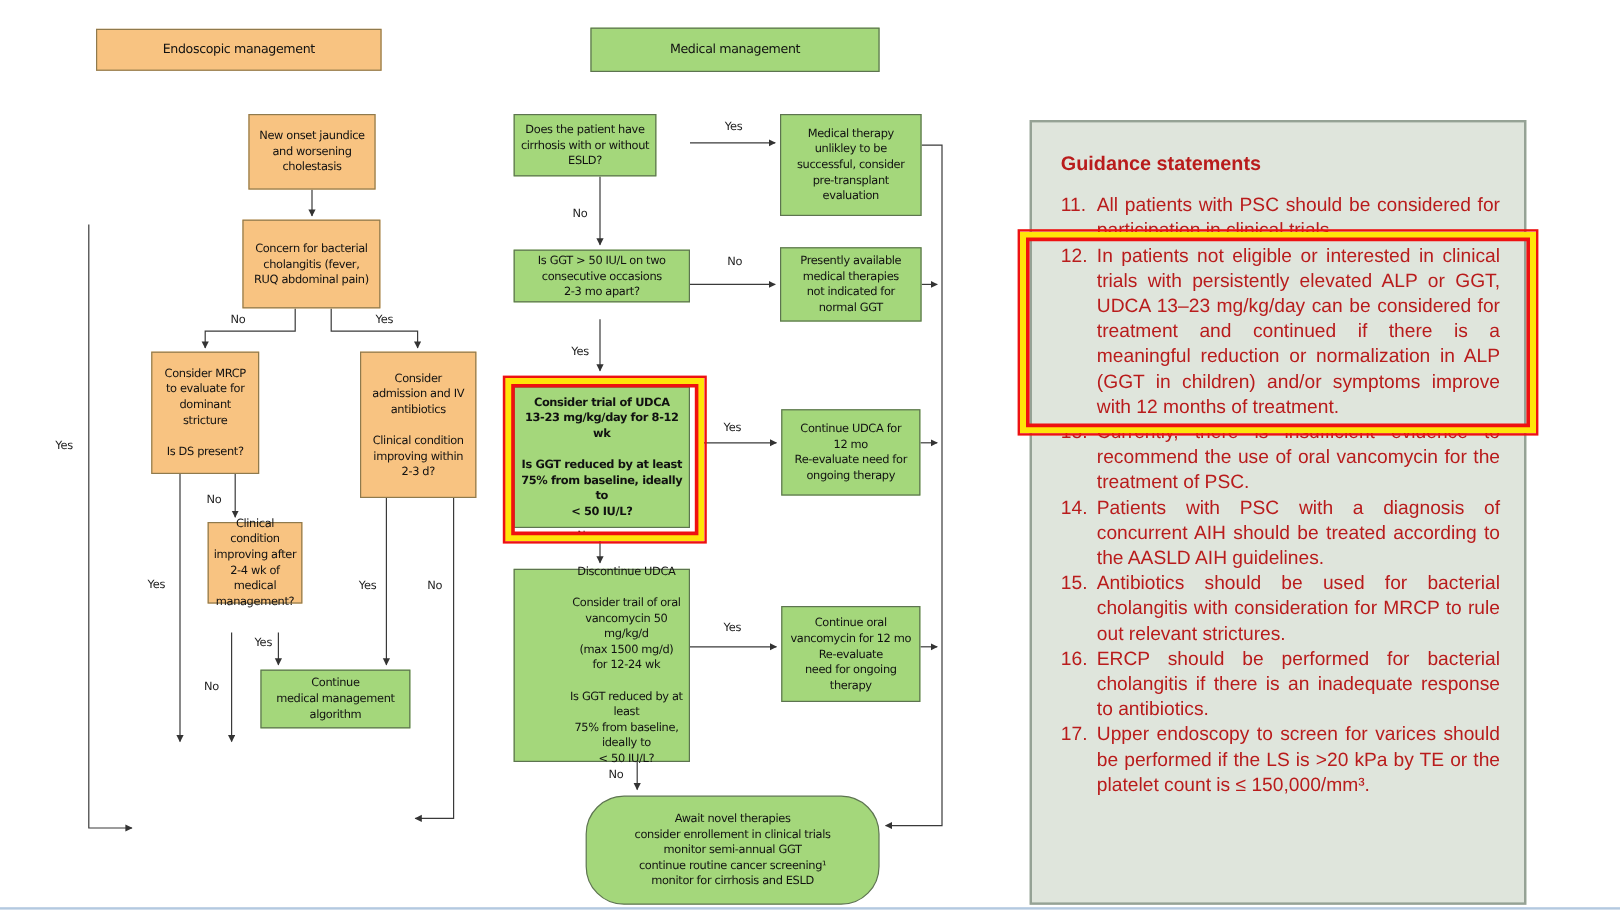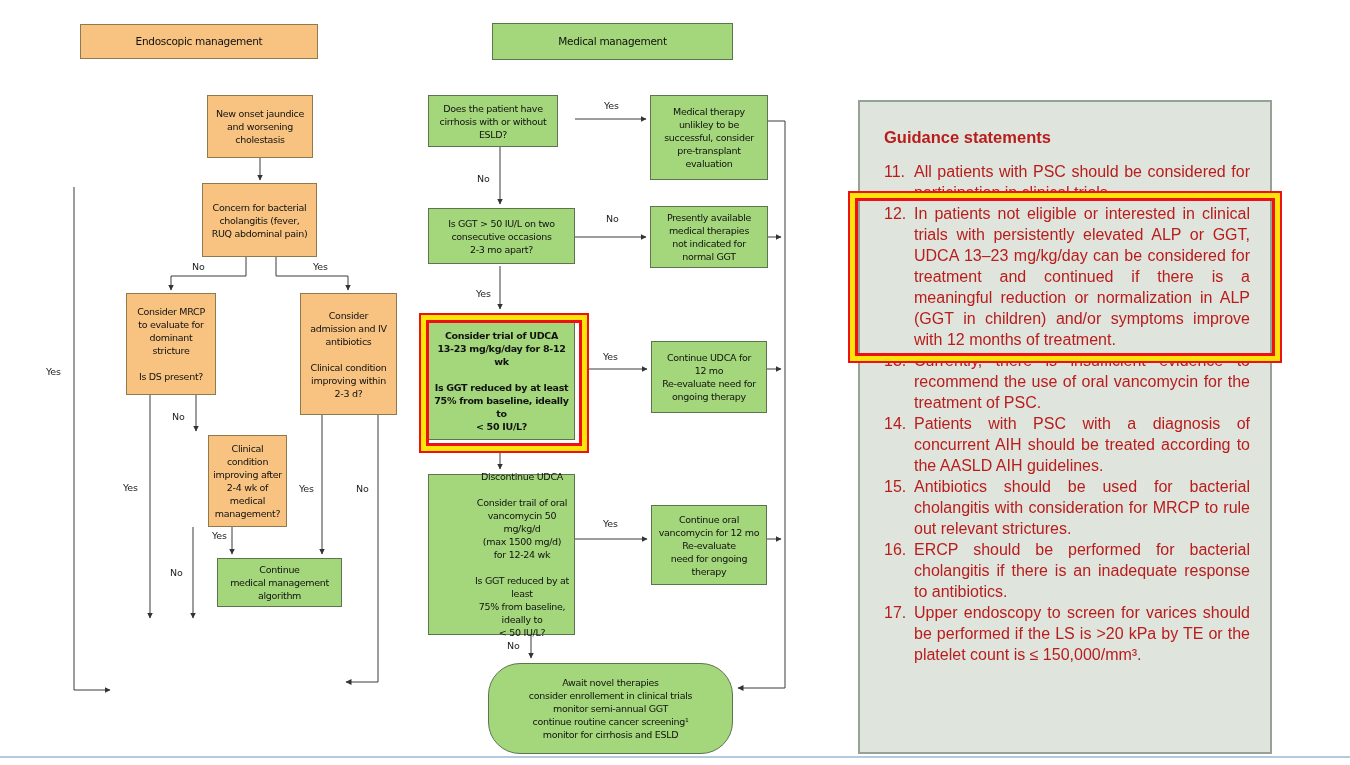--- a/index.html
+++ b/index.html
@@ -79,39 +79,39 @@
 stricture
 
 Is DS present?</div>
   <div class="fbox orange" style="left:300px;top:293px;width:97px;height:122px;">Consider
 admission and IV
 antibiotics
 
 Clinical condition
 improving within
 2-3 d?</div>
-  <div class="fbox orange" style="left:173px;top:435px;width:79px;height:92px;margin-left:35px;">Clinical
+  <div class="fbox orange" style="left:173px;top:435px;width:79px;height:68px;">Clinical
 condition
 improving after
 2-4 wk of
 medical
 management?</div>
   <div class="fbox green" style="left:217px;top:558px;width:125px;height:49px;">Continue
 medical management
 algorithm</div>
 
-  <div class="fbox green" style="left:428px;top:95px;width:130px;height:52px;">Does the patient have
+  <div class="fbox green" style="left:428px;top:95px;width:119px;height:52px;">Does the patient have
 cirrhosis with or without
 ESLD?</div>
   <div class="fbox green" style="left:650px;top:95px;width:118px;height:85px;">Medical therapy
 unlikley to be
 successful, consider
 pre-transplant
 evaluation</div>
-  <div class="fbox green" style="left:428px;top:208px;width:147px;height:56px;">Is GGT &gt; 50 IU/L on two
+  <div class="fbox green" style="left:428px;top:208px;width:147px;height:44px;">Is GGT &gt; 50 IU/L on two
 consecutive occasions
 2-3 mo apart?</div>
   <div class="fbox green" style="left:650px;top:206px;width:118px;height:62px;">Presently available
 medical therapies
 not indicated for
 normal GGT</div>
   <div class="fbox green" style="left:428px;top:322px;width:147px;height:118px;font-weight:bold;">Consider trial of UDCA
 13-23 mg/kg/day for 8-12
 wk
 

